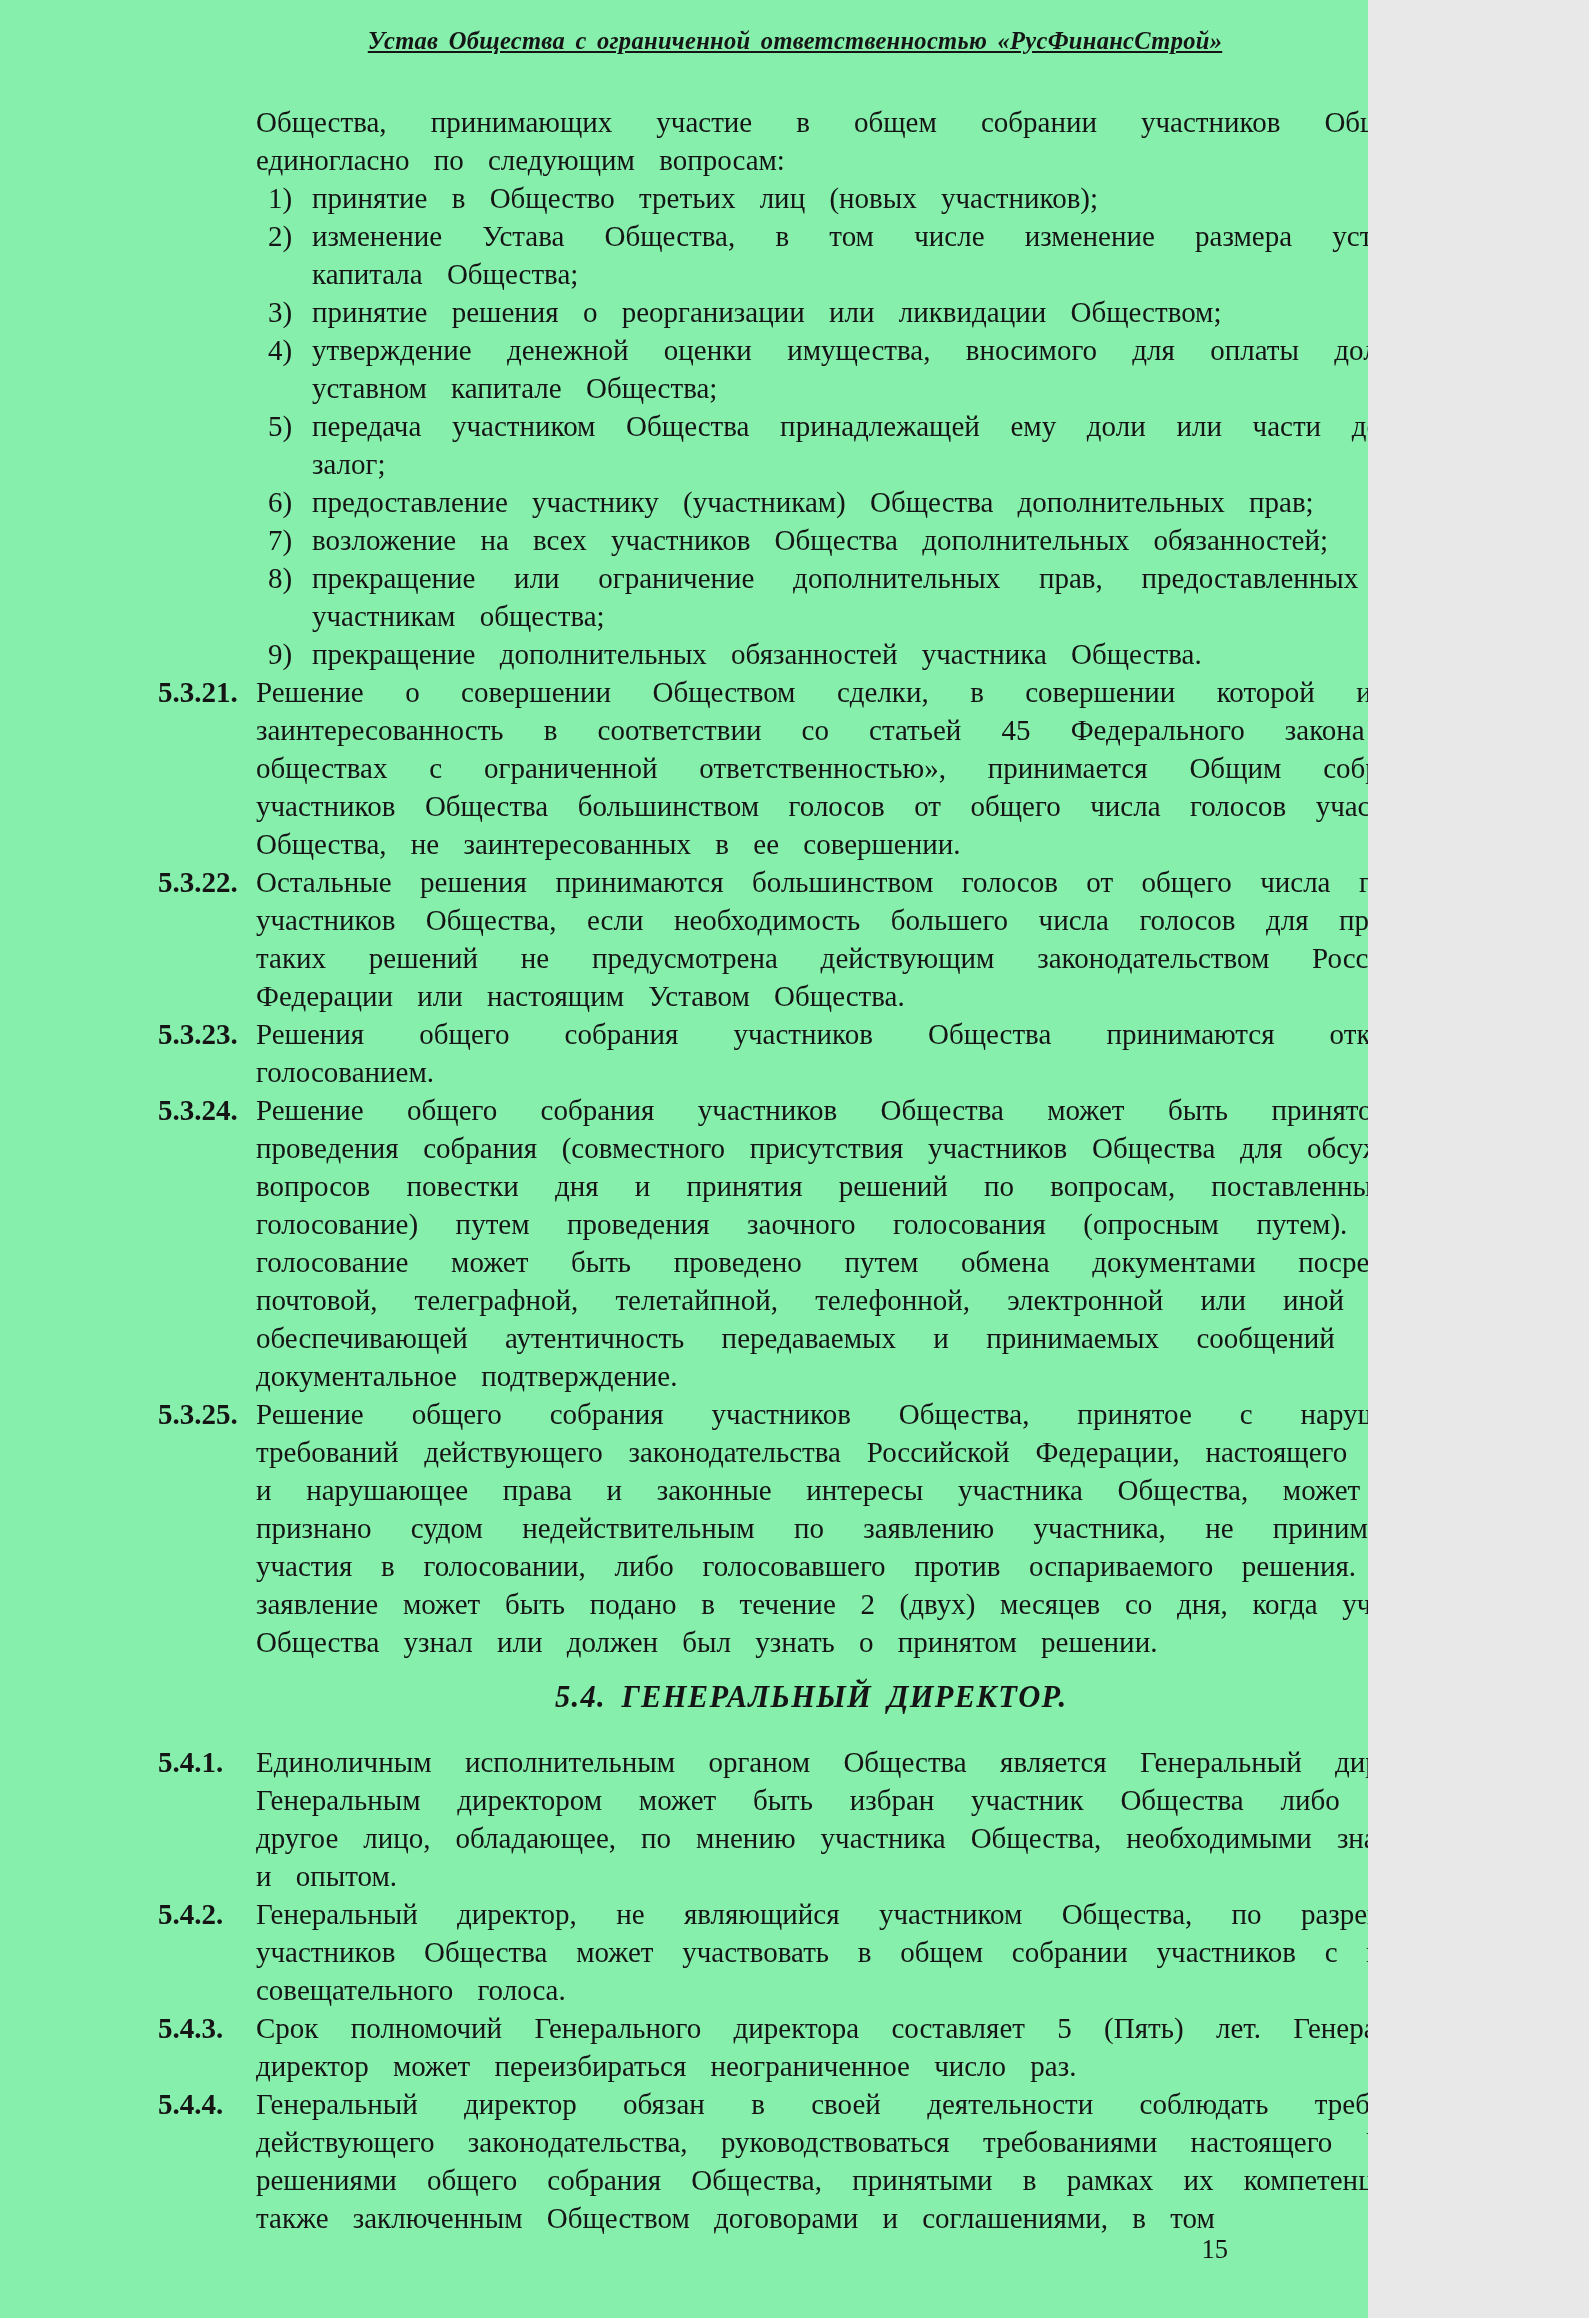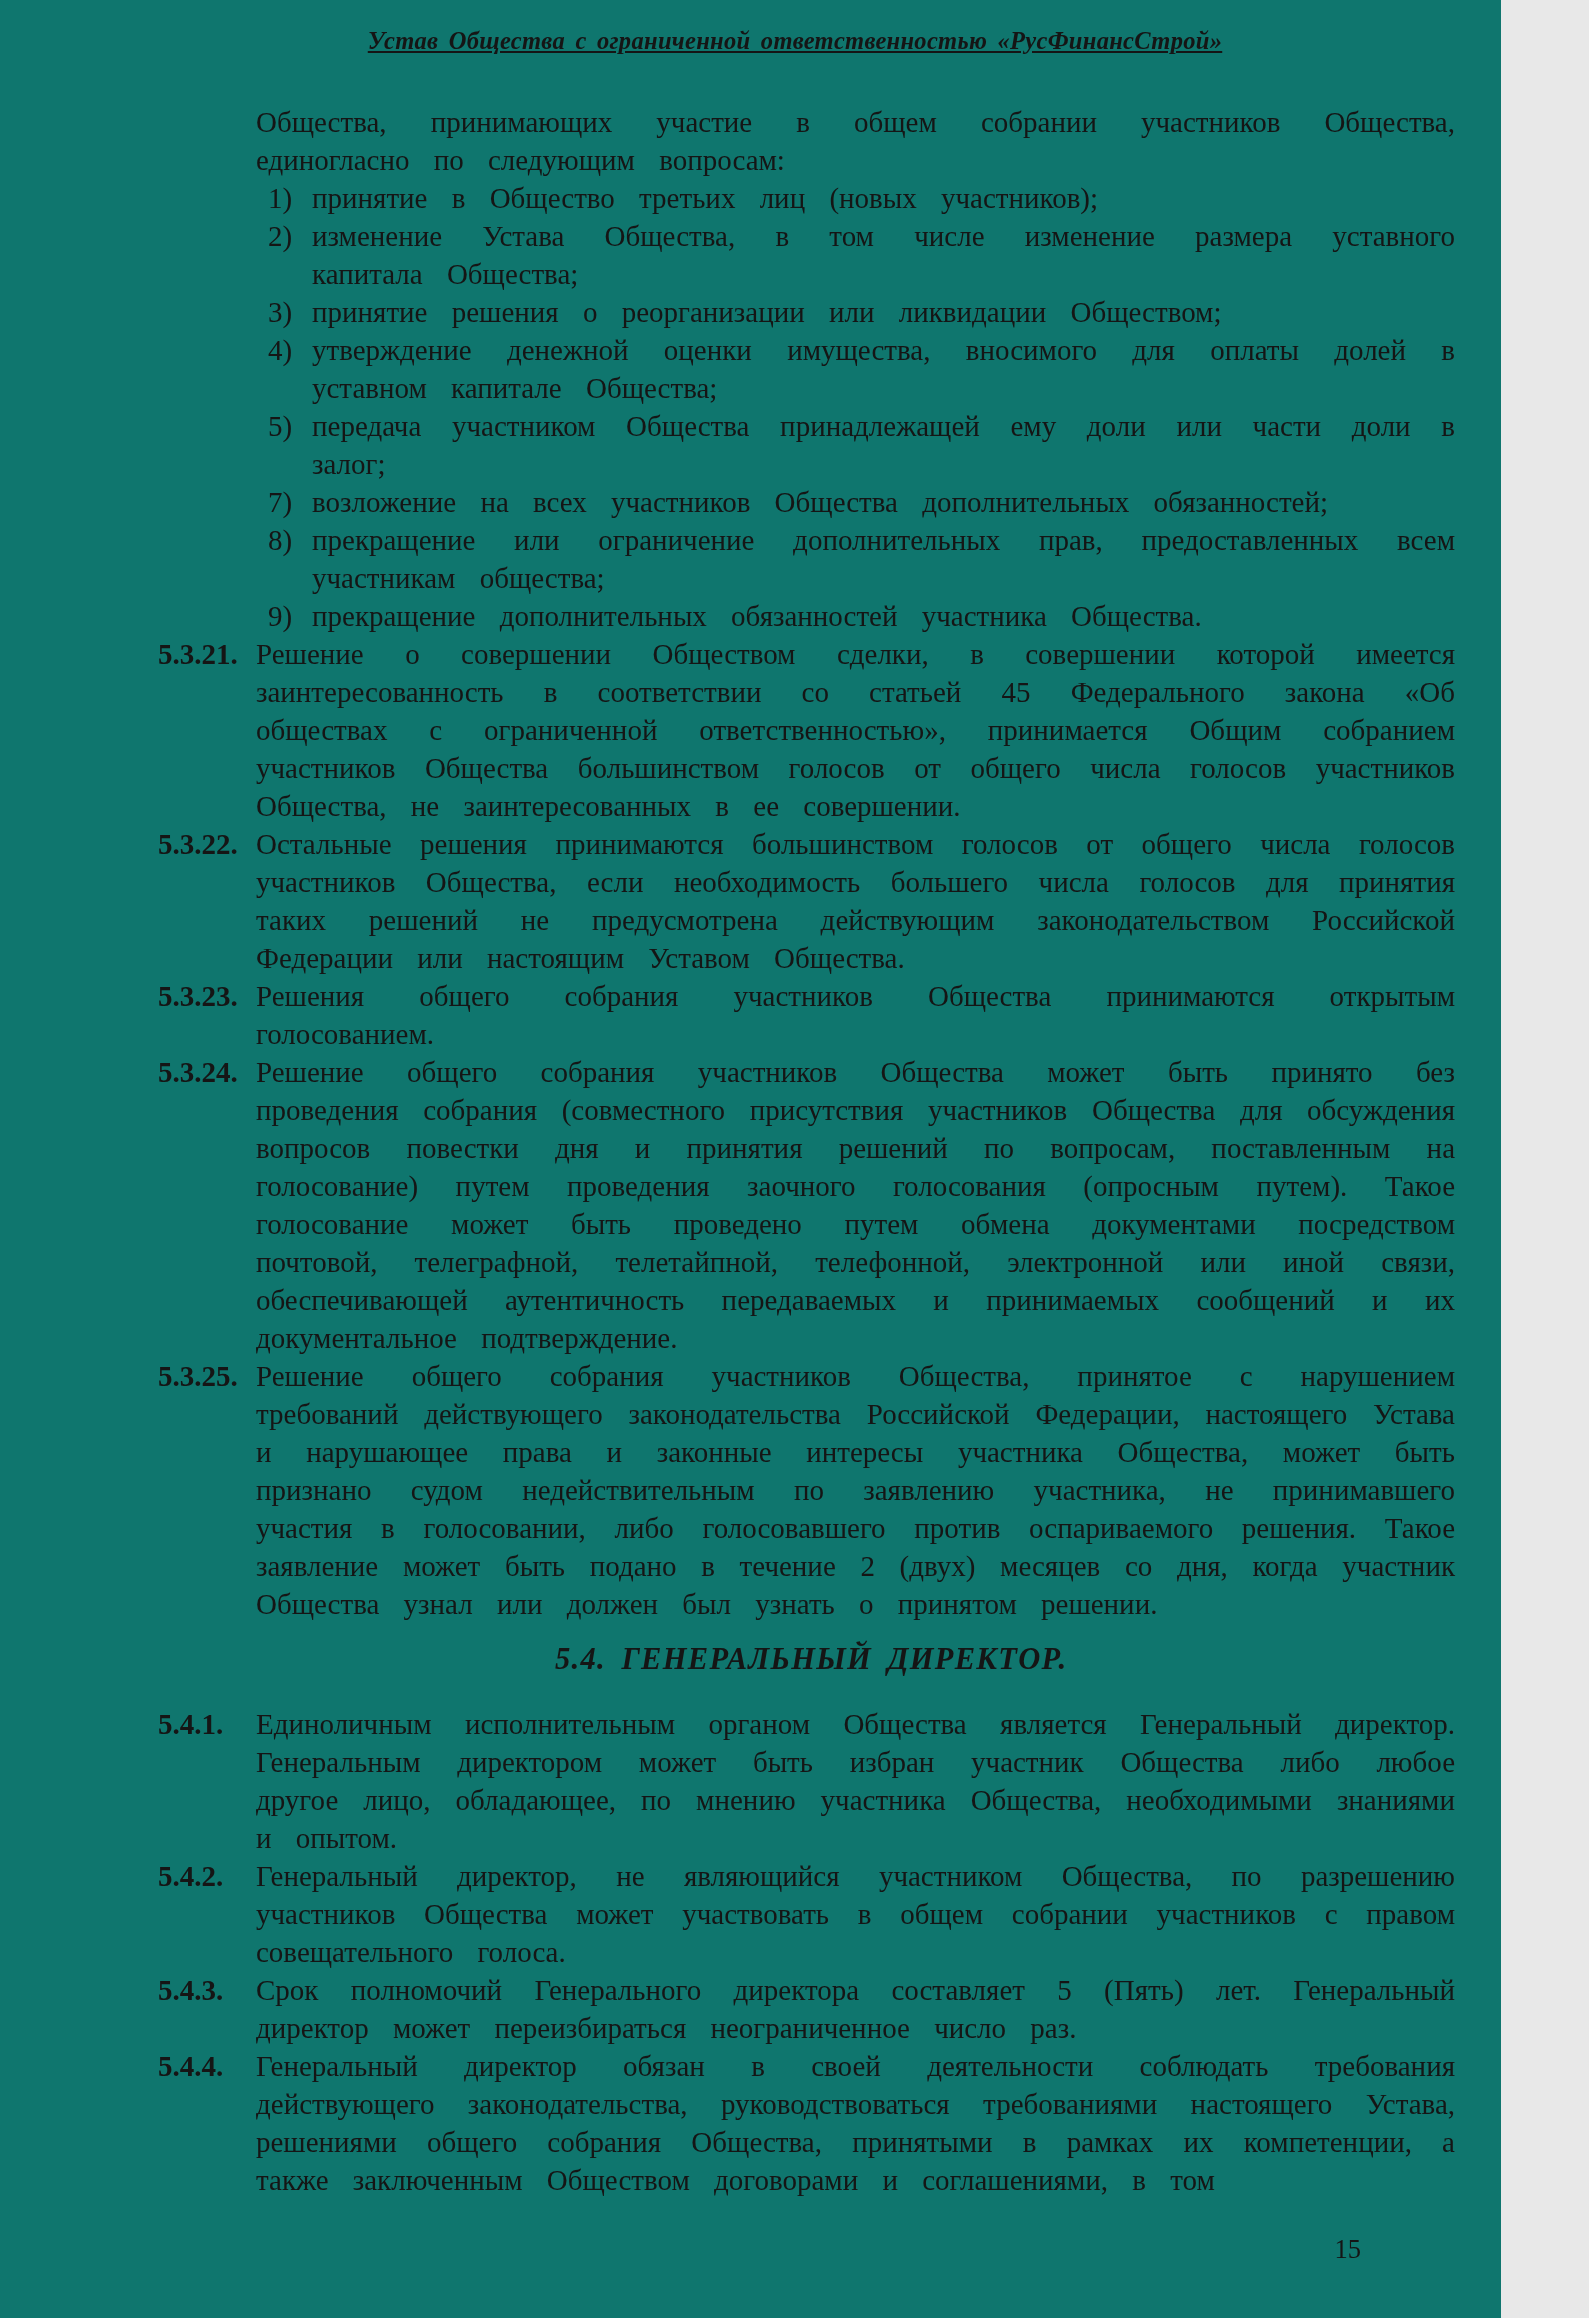--- a/index.html
+++ b/index.html
@@ -1,19 +1,19 @@
 <!DOCTYPE html>
 <html style="font-size:10.6px"><head>
 <meta charset="utf-8">
 <style>
   html,body { margin:0; padding:0; background:#e8e8e8; }
   .page {
     position:relative;
-    width:1501px; height:2319px;
-    background:#0f766e;
+    width:1368px; height:2319px;
+    background:#86efac;
     font-family:"Liberation Serif","DejeVu Serif",serif;
     font-family:"Liberation Serif","DejaVu Serif",serif;
     color:#151515;
     overflow:hidden;
   }
   .header {
     position:absolute; top:26.5px; left:0; width:1590px;
     text-align:center;
   }
   .header-text {
@@ -68,20 +68,21 @@
 
   <div class="content">
 
     <p class="intro">Общества, принимающих участие в общем собрании участников Общества, единогласно по следующим вопросам:</p>
 
     <div class="item"><span class="item-num">1)</span><span class="item-text">принятие в Общество третьих лиц (новых участников);</span></div>
     <div class="item"><span class="item-num">2)</span><span class="item-text">изменение Устава Общества, в том числе изменение размера уставного капитала Общества;</span></div>
     <div class="item"><span class="item-num">3)</span><span class="item-text">принятие решения о реорганизации или ликвидации Обществом;</span></div>
     <div class="item"><span class="item-num">4)</span><span class="item-text">утверждение денежной оценки имущества, вносимого для оплаты долей в уставном капитале Общества;</span></div>
     <div class="item"><span class="item-num">5)</span><span class="item-text">передача участником Общества принадлежащей ему доли или части доли в залог;</span></div>
+    <div class="item"><span class="item-num">6)</span><span class="item-text">предоставление участнику (участникам) Общества дополнительных прав;</span></div>
     <div class="item"><span class="item-num">7)</span><span class="item-text">возложение на всех участников Общества дополнительных обязанностей;</span></div>
     <div class="item"><span class="item-num">8)</span><span class="item-text">прекращение или ограничение дополнительных прав, предоставленных всем участникам общества;</span></div>
     <div class="item"><span class="item-num">9)</span><span class="item-text">прекращение дополнительных обязанностей участника Общества.</span></div>
 
     <div class="clause"><span class="clause-num">5.3.21.</span><span class="clause-text">Решение о совершении Обществом сделки, в совершении которой имеется заинтересованность в соответствии со статьей 45 Федерального закона «Об обществах с ограниченной ответственностью», принимается Общим собранием участников Общества большинством голосов от общего числа голосов участников Общества, не заинтересованных в ее совершении.</span></div>
     <div class="clause"><span class="clause-num">5.3.22.</span><span class="clause-text">Остальные решения принимаются большинством голосов от общего числа голосов участников Общества, если необходимость большего числа голосов для принятия таких решений не предусмотрена действующим законодательством Российской Федерации или настоящим Уставом Общества.</span></div>
     <div class="clause"><span class="clause-num">5.3.23.</span><span class="clause-text">Решения общего собрания участников Общества принимаются открытым голосованием.</span></div>
     <div class="clause"><span class="clause-num">5.3.24.</span><span class="clause-text">Решение общего собрания участников Общества может быть принято без проведения собрания (совместного присутствия участников Общества для обсуждения вопросов повестки дня и принятия решений по вопросам, поставленным на голосование) путем проведения заочного голосования (опросным путем). Такое голосование может быть проведено путем обмена документами посредством почтовой, телеграфной, телетайпной, телефонной, электронной или иной связи, обеспечивающей аутентичность передаваемых и принимаемых сообщений и их документальное подтверждение.</span></div>
     <div class="clause"><span class="clause-num">5.3.25.</span><span class="clause-text">Решение общего собрания участников Общества, принятое с нарушением требований действующего законодательства Российской Федерации, настоящего Устава и нарушающее права и законные интересы участника Общества, может быть признано судом недействительным по заявлению участника, не принимавшего участия в голосовании, либо голосовавшего против оспариваемого решения. Такое заявление может быть подано в течение 2 (двух) месяцев со дня, когда участник Общества узнал или должен был узнать о принятом решении.</span></div>
 

